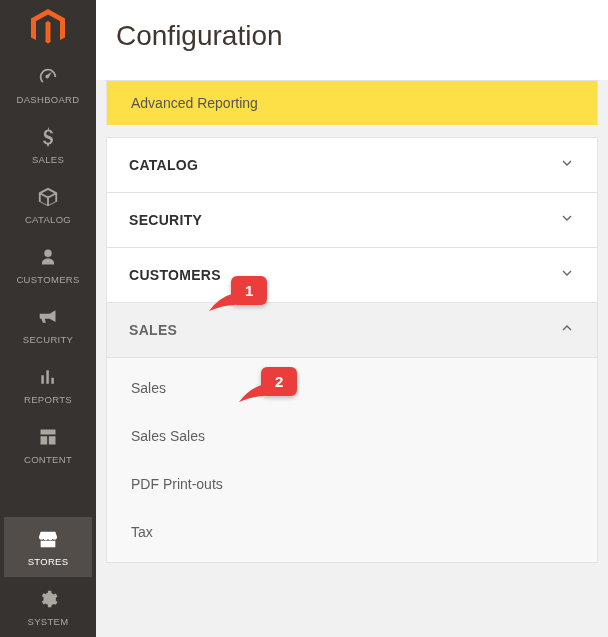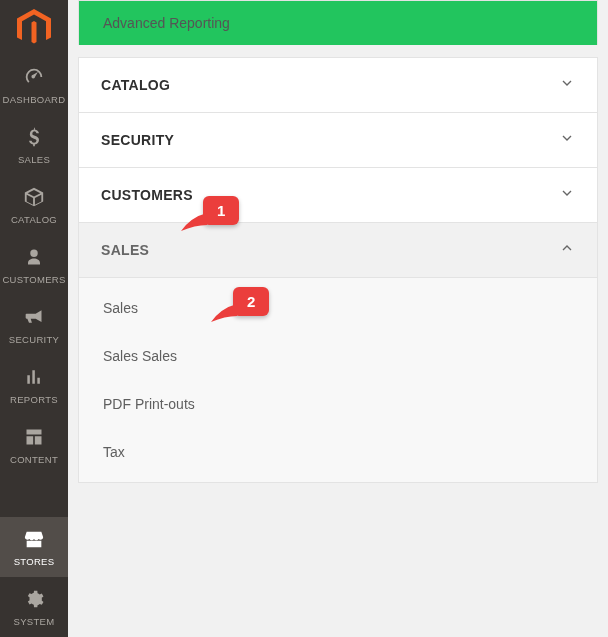--- a/index.html
+++ b/index.html
@@ -5,21 +5,21 @@
   * { box-sizing: border-box; margin: 0; padding: 0; }
   body {
     font-family: -apple-system, BlinkMacSystemFont, "Segoe UI", Helvetica, Arial, sans-serif;
     background: #f5f5f5;
     width: 608px;
     height: 637px;
     overflow: hidden;
     display: flex;
   }
   .sidebar {
-    width: 68px;
+    width: 96px;
     background: #373330;
     display: flex;
     flex-direction: column;
     align-items: center;
     flex-shrink: 0;
   }
   .logo {
     width: 88px;
     height: 72px;
     display: flex;
@@ -70,21 +70,21 @@
     background: #f1f1f1;
     flex: 1;
     padding: 0 10px 0 10px;
     overflow: hidden;
   }
   .sub-item {
     padding: 14px 24px;
     color: #555;
     font-size: 14px;
     font-weight: 400;
-    background: #22c55e;
+    background: #fde047;
     cursor: pointer;
     border-left: 1px solid #e3e3e3;
     border-right: 1px solid #e3e3e3;
   }
   .section-header {
     display: flex;
     align-items: center;
     justify-content: space-between;
     padding: 17px 22px;
     background: #fff;
@@ -231,20 +231,21 @@
     <span class="nav-icon">
       <svg width="20" height="20" viewBox="0 0 24 24" fill="currentColor">
           <path d="M12 8a4 4 0 1 0 4 4 4 4 0 0 0-4-4zm9.4 4a7.5 7.5 0 0 0-.15-1.5l2.1-1.6-2-3.4-2.5 1a7.6 7.6 0 0 0-2.6-1.5L16 2h-4l-.25 2.6a7.6 7.6 0 0 0-2.6 1.5l-2.5-1-2 3.4 2.1 1.6A7.5 7.5 0 0 0 6.6 12a7.5 7.5 0 0 0 .15 1.5l-2.1 1.6 2 3.4 2.5-1a7.6 7.6 0 0 0 2.6 1.5L12 22h4l.25-2.6a7.6 7.6 0 0 0 2.6-1.5l2.5 1 2-3.4-2.1-1.6a7.5 7.5 0 0 0 .15-1.5z"></path>
         </svg>
     </span>
     <span class="nav-label">SYSTEM</span>
   </div>
 </div>
 
 <div class="main">
+  <div class="page-title">Configuration</div>
 
   <div class="config-panel annotation-wrap">
 
     <div class="sub-item" style="border-top:1px solid #e3e3e3">Advanced Reporting</div>
 
     <div class="section-header" style="margin-top:12px">
       <span class="title">CATALOG</span>
       <span class="chev">
         <svg width="16" height="16" viewBox="0 0 24 24" fill="none" stroke="currentColor" stroke-width="2">
             <polyline points="6 9 12 15 18 9"></polyline>

